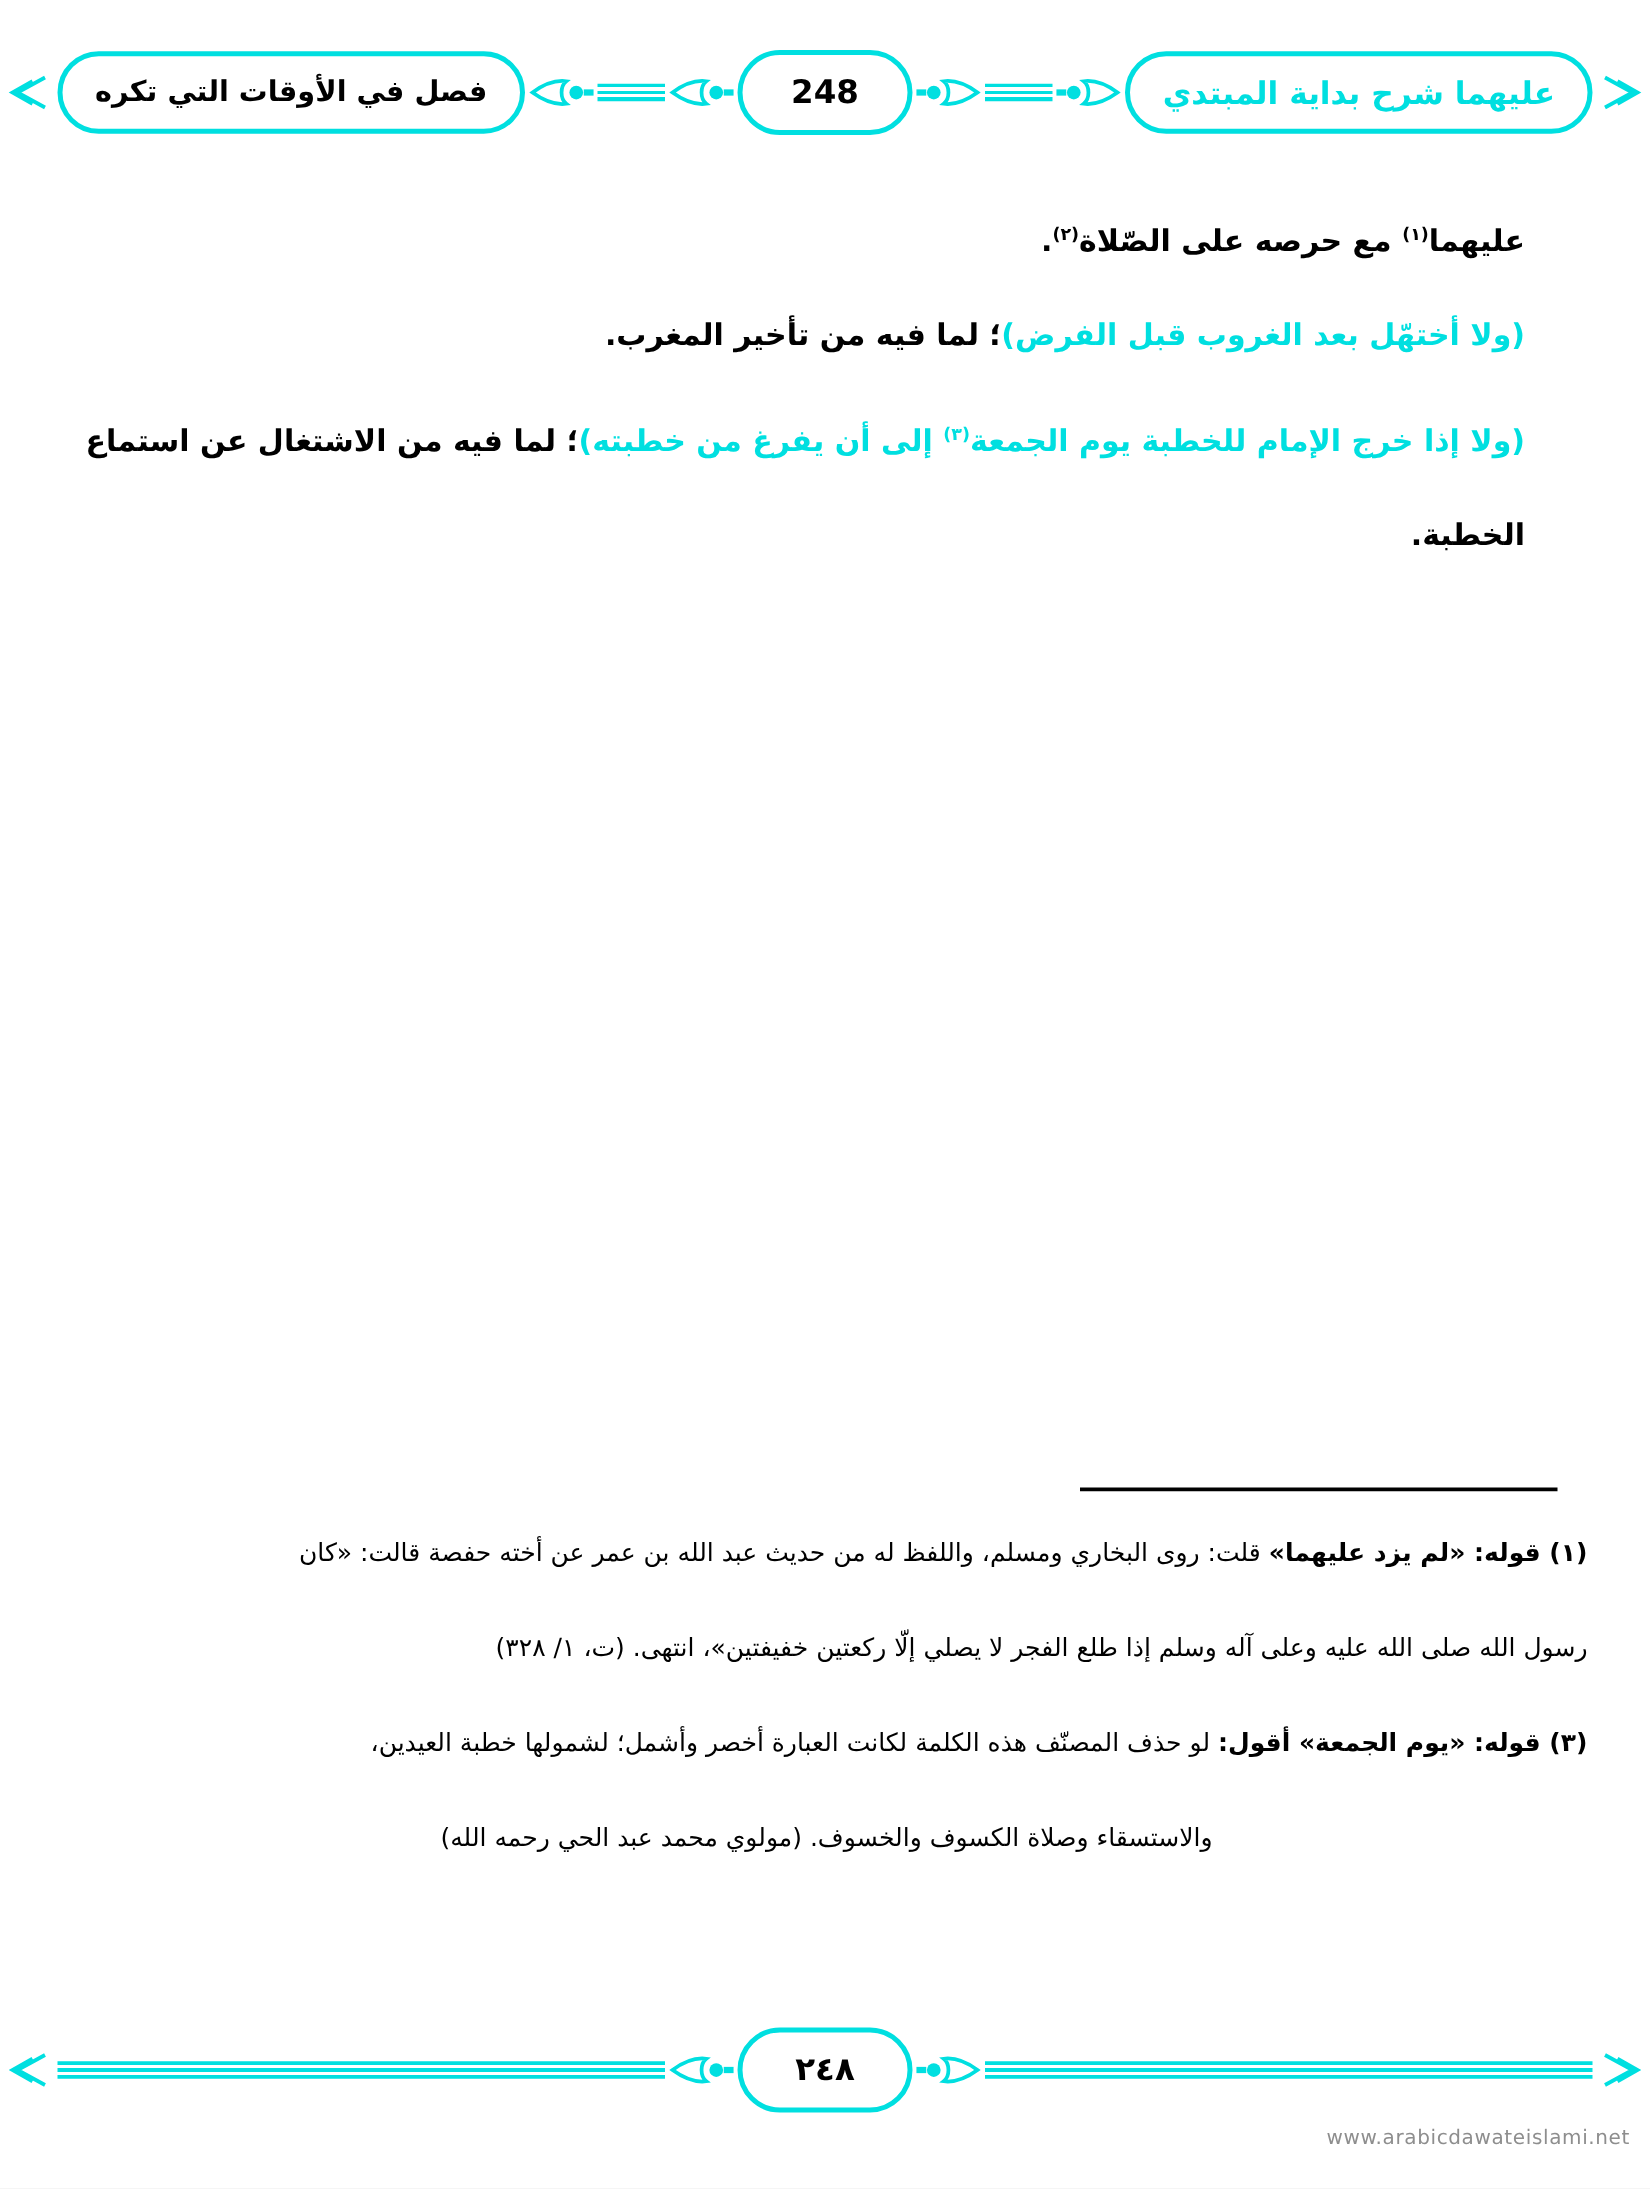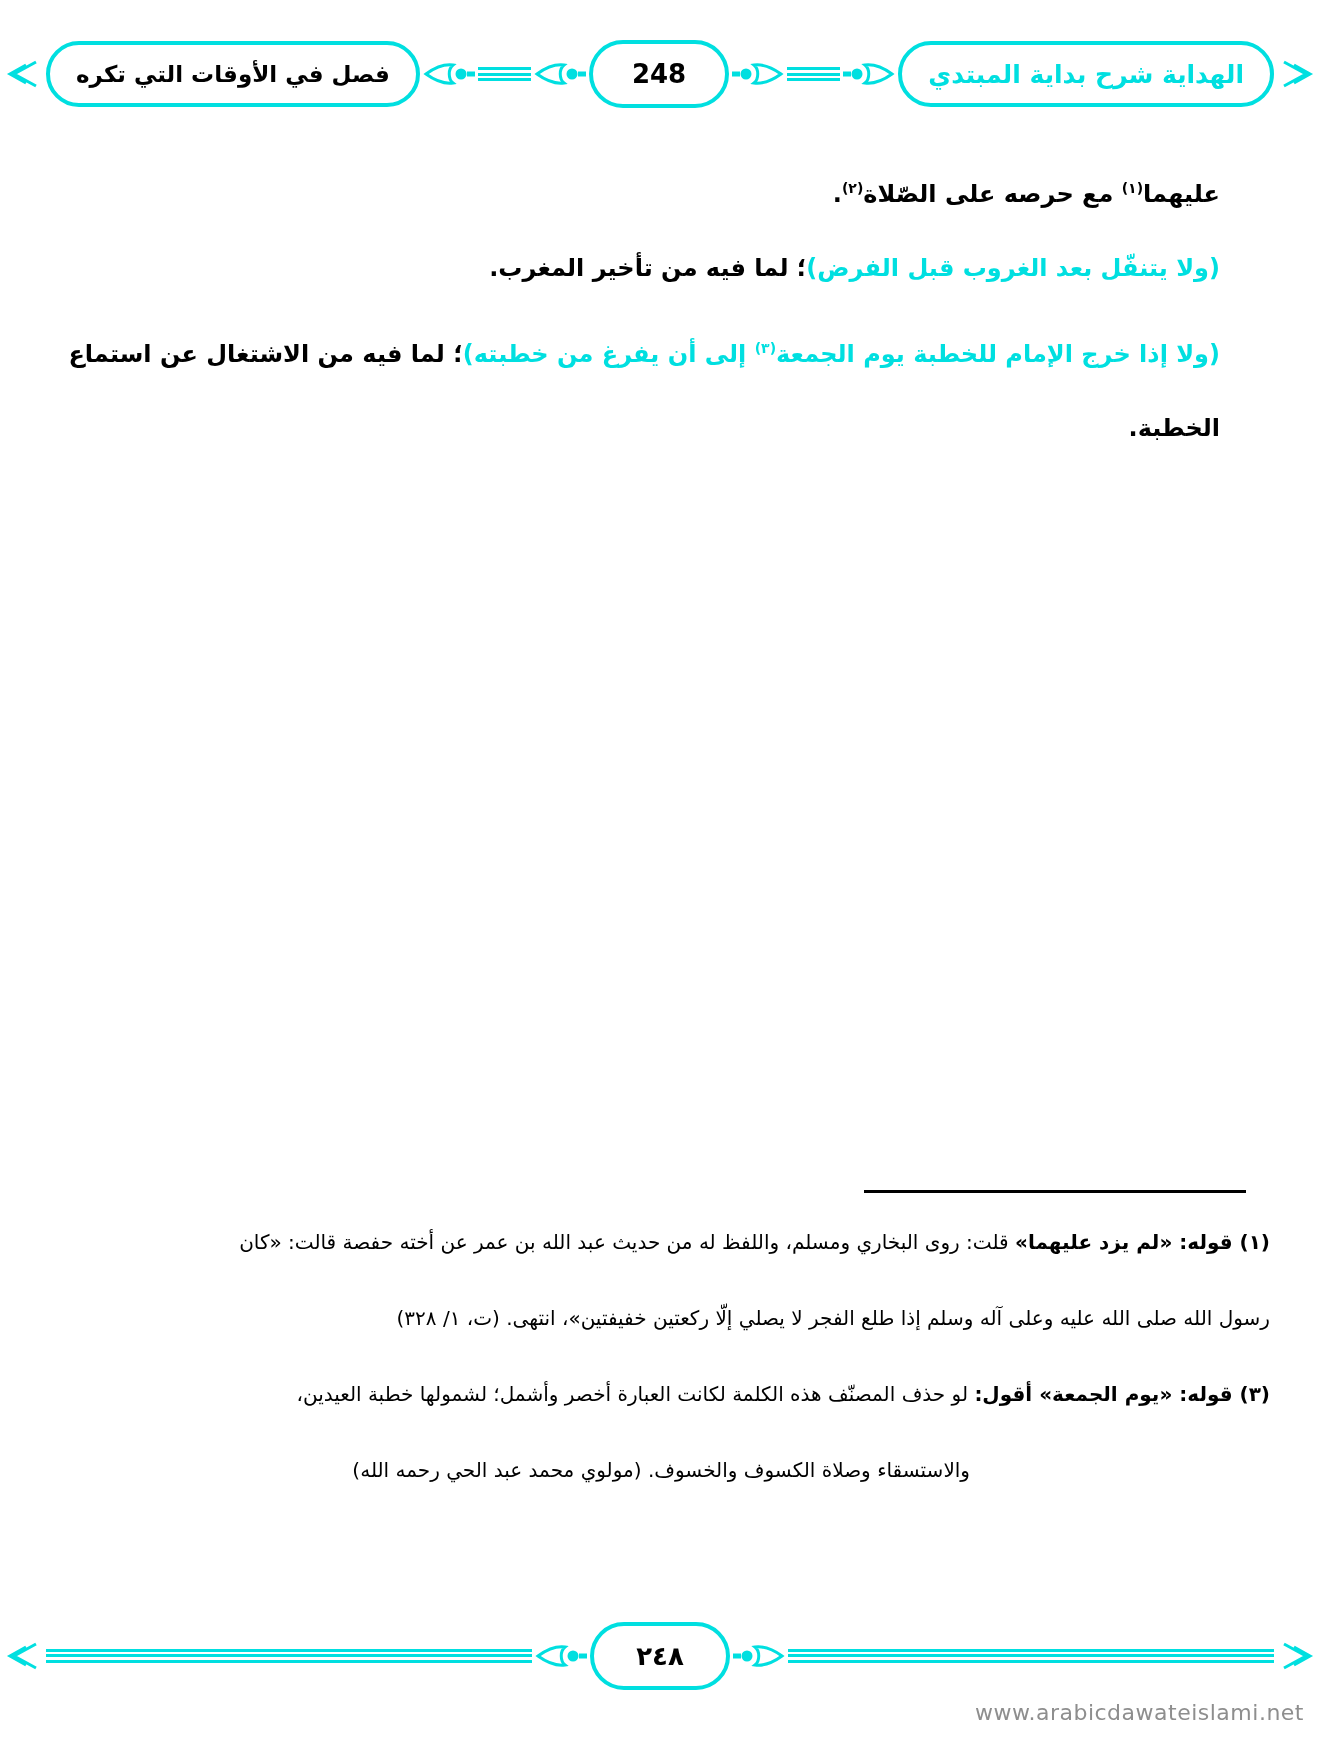--- a/index.html
+++ b/index.html
@@ -46,21 +46,21 @@
   .footnotes{
     position:absolute;top:1204px;right:50px;left:62px;direction:rtl;text-align:right;
     color:var(--ink);font-size:20px;
   }
   .fline{height:76px;line-height:76px;white-space:nowrap;overflow:hidden;}
   .fline.indent{margin-right:300px;}
   .fbold{font-weight:bold;}
   
   .site-url{
     position:absolute;top:1700px;right:16px;direction:ltr;
-    font-size:22px;color:var(--url-gray);letter-spacing:.5px;
+    font-size:16px;color:var(--url-gray);letter-spacing:.5px;
   }
 </style>
 </head>
 <body>
 
 <div class="page" style="--cyan: #00dfe0; --ink: #000000; --url-gray: #8e8e8e; background: rgb(255, 255, 255);">
 
   <div class="band header-band">
     <span class="chev">
       <svg width="34" height="30" viewBox="0 0 34 30">
@@ -98,33 +98,33 @@
     </span>
     <div class="tlines"></div>
     <span class="orn flip">
       <svg width="52" height="30" viewBox="0 0 52 30">
           <path d="M3 15 C14 7 22 5 30 6 C25 10 25 20 30 24 C22 25 14 23 3 15 Z" fill="none" stroke="currentColor" stroke-width="3"></path>
           <circle cx="38" cy="15" r="5.5" fill="currentColor"></circle>
           <rect x="44" y="12.5" width="8" height="5" fill="currentColor"></rect>
         </svg>
     </span>
     <div class="stadium title-stadium">
-      <span>الهداية شرح بداية المبتدي</span>
+      <span>عليهما شرح بداية المبتدي</span>
     </div>
     <span class="chev flip">
       <svg width="34" height="30" viewBox="0 0 34 30">
           <path d="M30 3 L8 15 L30 27" fill="none" stroke="currentColor" stroke-width="3"></path>
           <path d="M20 6 L4 15 L20 24" fill="none" stroke="currentColor" stroke-width="3"></path>
         </svg>
     </span>
   </div>
 
   <div class="body-text">
     <div class="bline"><span>عليهما</span><span class="sup">(١)</span><span> مع حرصه على الصّلاة</span><span class="sup">(٢)</span><span>.</span></div>
-    <div class="bline"><span class="accent">(ولا يتنفّل بعد الغروب قبل الفرض)</span><span>؛ لما فيه من تأخير المغرب.</span></div>
+    <div class="bline"><span class="accent">(ولا أختهّل بعد الغروب قبل الفرض)</span><span>؛ لما فيه من تأخير المغرب.</span></div>
     <div class="bline"><span class="accent">(ولا إذا خرج الإمام للخطبة يوم الجمعة</span><span class="sup accent">(٣)</span><span class="accent"> إلى أن يفرغ من خطبته)</span><span>؛ لما فيه من الاشتغال عن استماع</span></div>
     <div class="bline"><span>الخطبة.</span></div>
   </div>
 
   <div class="sep"></div>
   <div class="footnotes">
     <div class="fline"><span class="fbold">(١) قوله: «لم يزد عليهما»</span><span> قلت: روى البخاري ومسلم، واللفظ له من حديث عبد الله بن عمر عن أخته حفصة قالت: «كان</span></div>
     <div class="fline"><span>رسول الله صلى الله عليه وعلى آله وسلم إذا طلع الفجر لا يصلي إلّا ركعتين خفيفتين»، انتهى. (ت، ١/ ٣٢٨)</span></div>
     <div class="fline"><span class="fbold">(٣) قوله: «يوم الجمعة» أقول:</span><span> لو حذف المصنّف هذه الكلمة لكانت العبارة أخصر وأشمل؛ لشمولها خطبة العيدين،</span></div>
     <div class="fline indent"><span>والاستسقاء وصلاة الكسوف والخسوف. (مولوي محمد عبد الحي رحمه الله)</span></div>

